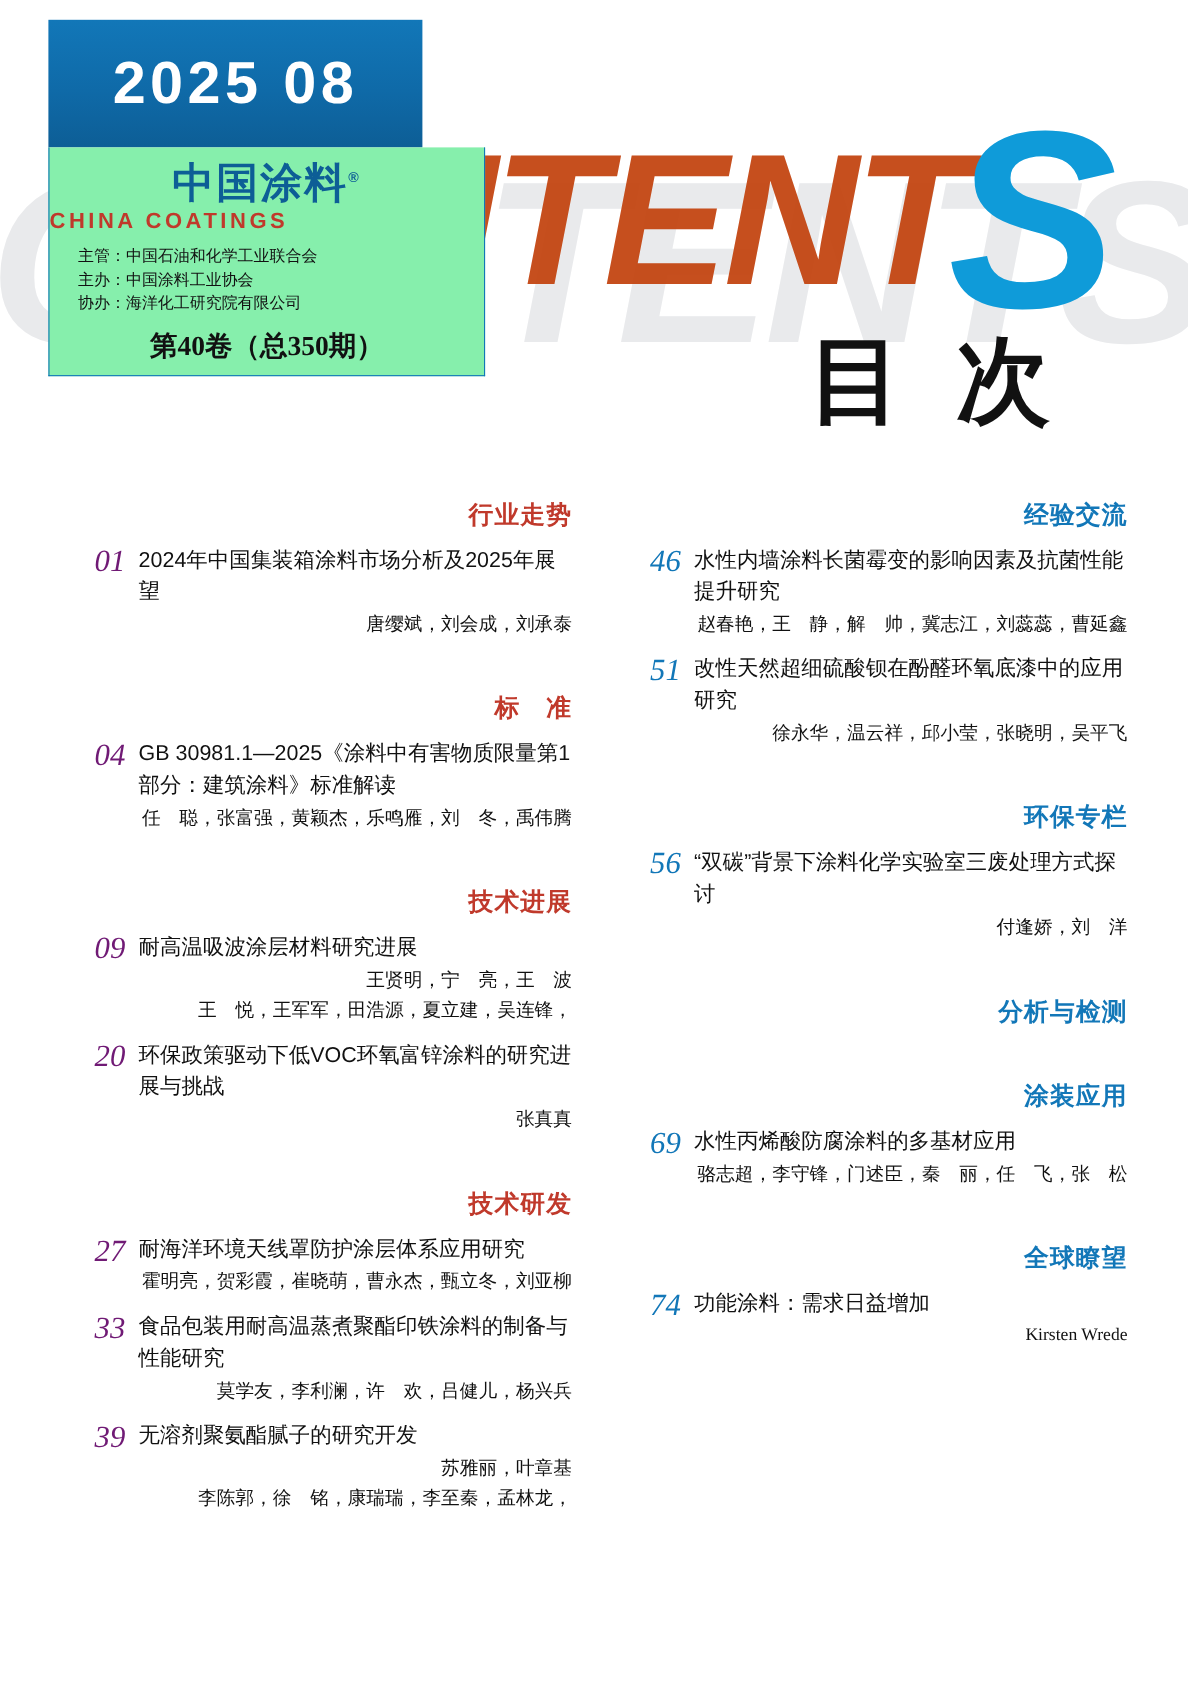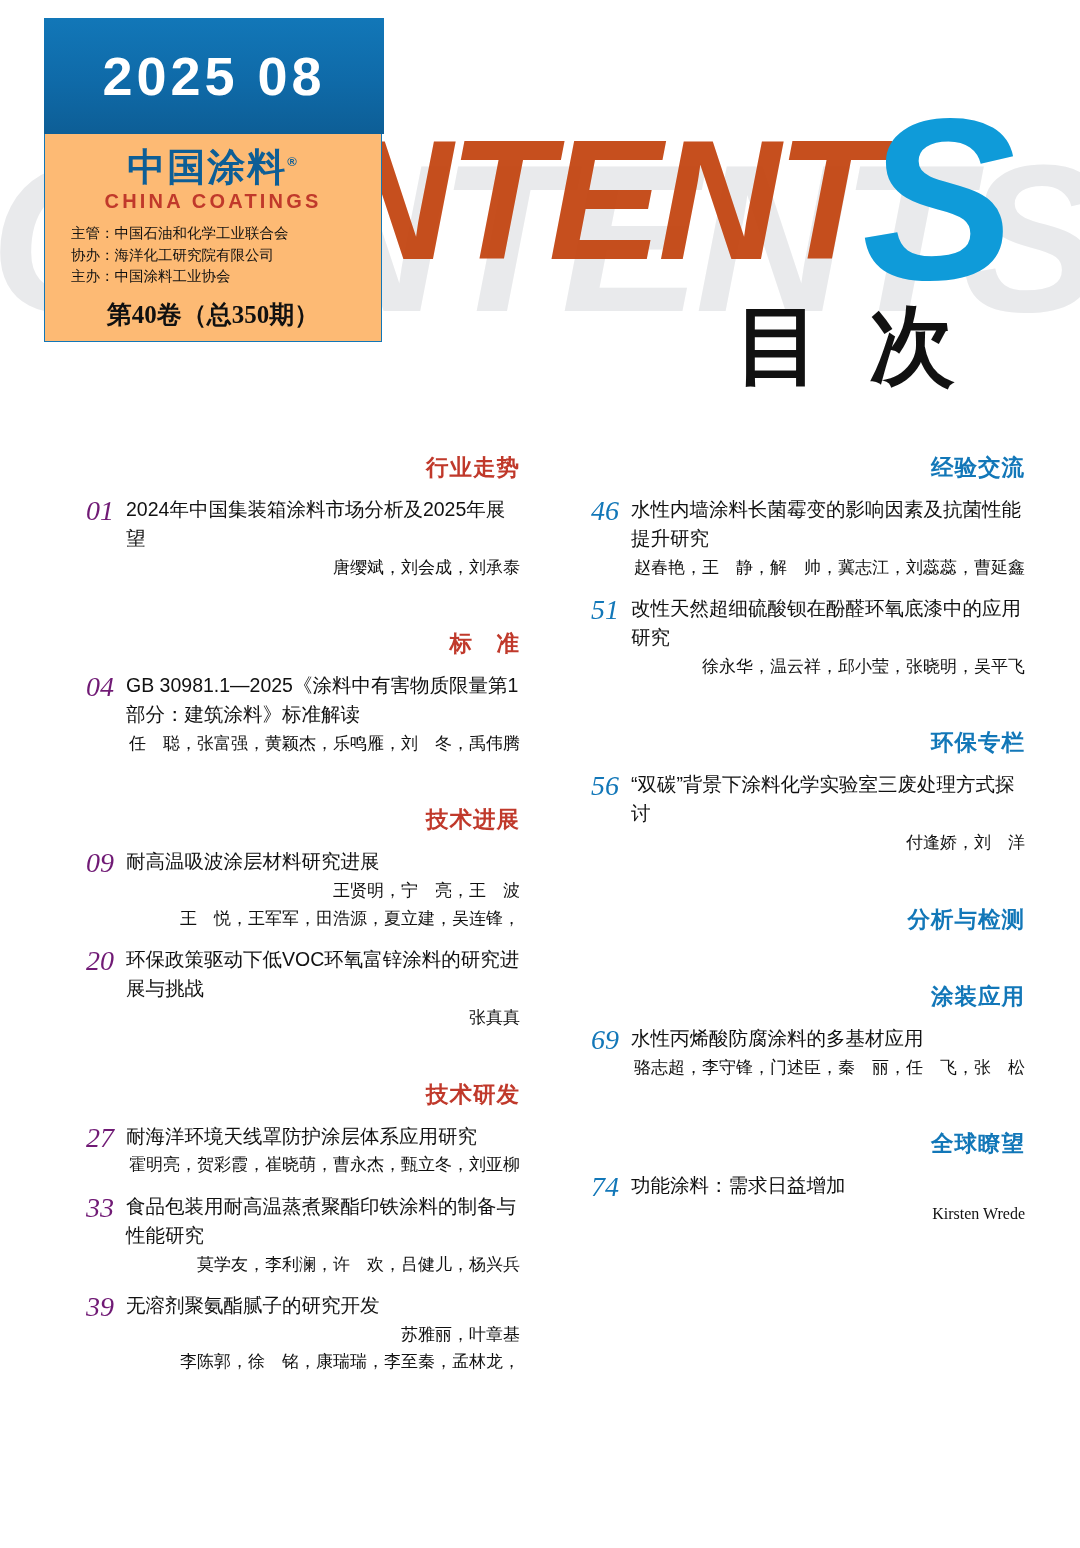--- a/index.html
+++ b/index.html
@@ -15,31 +15,31 @@
   .year-band{
     width:340px;height:116px;
     background:linear-gradient(180deg,#1277b8 0%,#0f6aa8 55%,#0d5e96 100%);
     display:flex;align-items:center;justify-content:center;
   }
   .year-band .yr{
     color:#ffffff;font-family:"Liberation Sans","DejaVu Sans",sans-serif;
     font-size:54px;font-weight:bold;letter-spacing:4px;
   }
   .brand-box{
-    width:338px;border:1px solid #1277b8;border-top:none;
-    padding:14px 0 10px 0;box-sizing:border-box;background:#fdba74;
+    width:397px;border:1px solid #1277b8;border-top:none;
+    padding:14px 0 10px 0;box-sizing:border-box;background:#86efac;
   }
   .brand-cn{
     text-align:center;color:#0d5e96;font-weight:bold;
     font-size:38px;letter-spacing:2px;line-height:1.05;
     font-family:"Liberation Sans","DejaVu Sans",sans-serif;position:relative;
   }
   .brand-cn sup{font-size:13px;vertical-align:super;}
   .brand-en{
-    text-align:center;color:#c0392b;font-weight:bold;font-size:20px;
+    text-align:left;color:#c0392b;font-weight:bold;font-size:20px;
     letter-spacing:3.2px;margin-top:2px;
     font-family:"Liberation Sans","DejaVu Sans",sans-serif;
   }
   .org-lines{
     margin:10px 0 0 26px;font-size:14.5px;line-height:1.5;color:#111;
     font-family:"Liberation Sans","DejaVu Sans",sans-serif;
   }
   .vol-line{
     text-align:center;margin-top:10px;font-size:25px;font-weight:bold;color:#111;
     font-family:"Liberation Serif","DejaVu Serif",serif;
@@ -118,22 +118,22 @@
 
 <div class="masthead">
   <div class="year-band">
     <span class="yr">2025  08</span>
   </div>
   <div class="brand-box">
     <div class="brand-cn"><span>中国涂料</span><sup>®</sup></div>
     <div class="brand-en">CHINA COATINGS</div>
     <div class="org-lines">
       <div>主管：中国石油和化学工业联合会</div>
+      <div>主办：中国涂料工业协会</div>
       <div>协办：海洋化工研究院有限公司</div>
-      <div>主办：中国涂料工业协会</div>
     </div>
     <div class="vol-line">第40卷（总350期）</div>
   </div>
 </div>
 
 <div class="cols">
   <div class="col col-left" id="col-left">
       <div class="sec">
         <div class="sec-title red tl-left">行业走势</div>
         <div class="entry">

